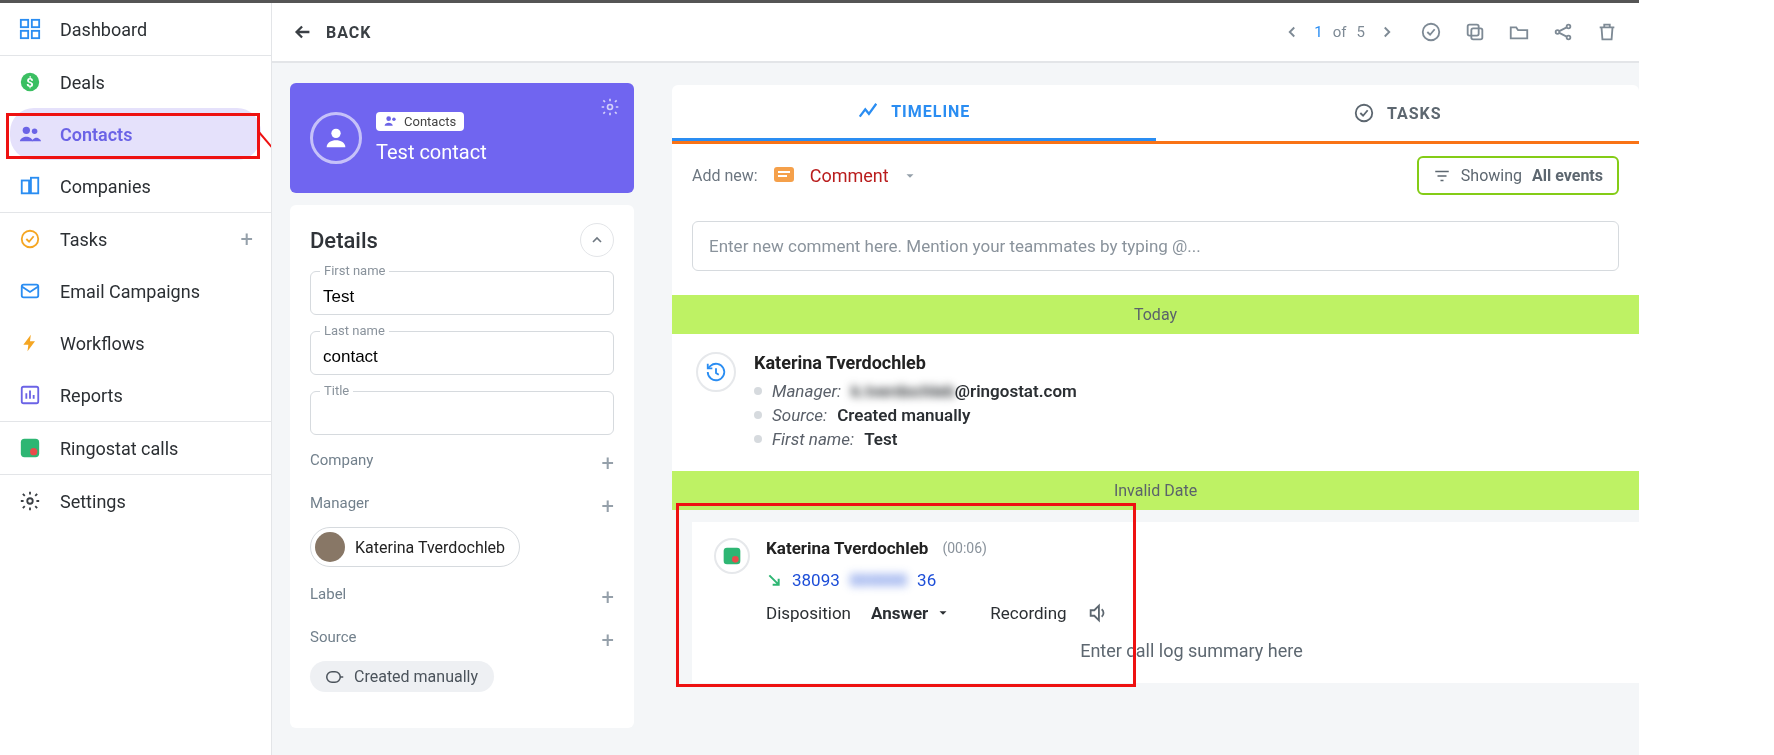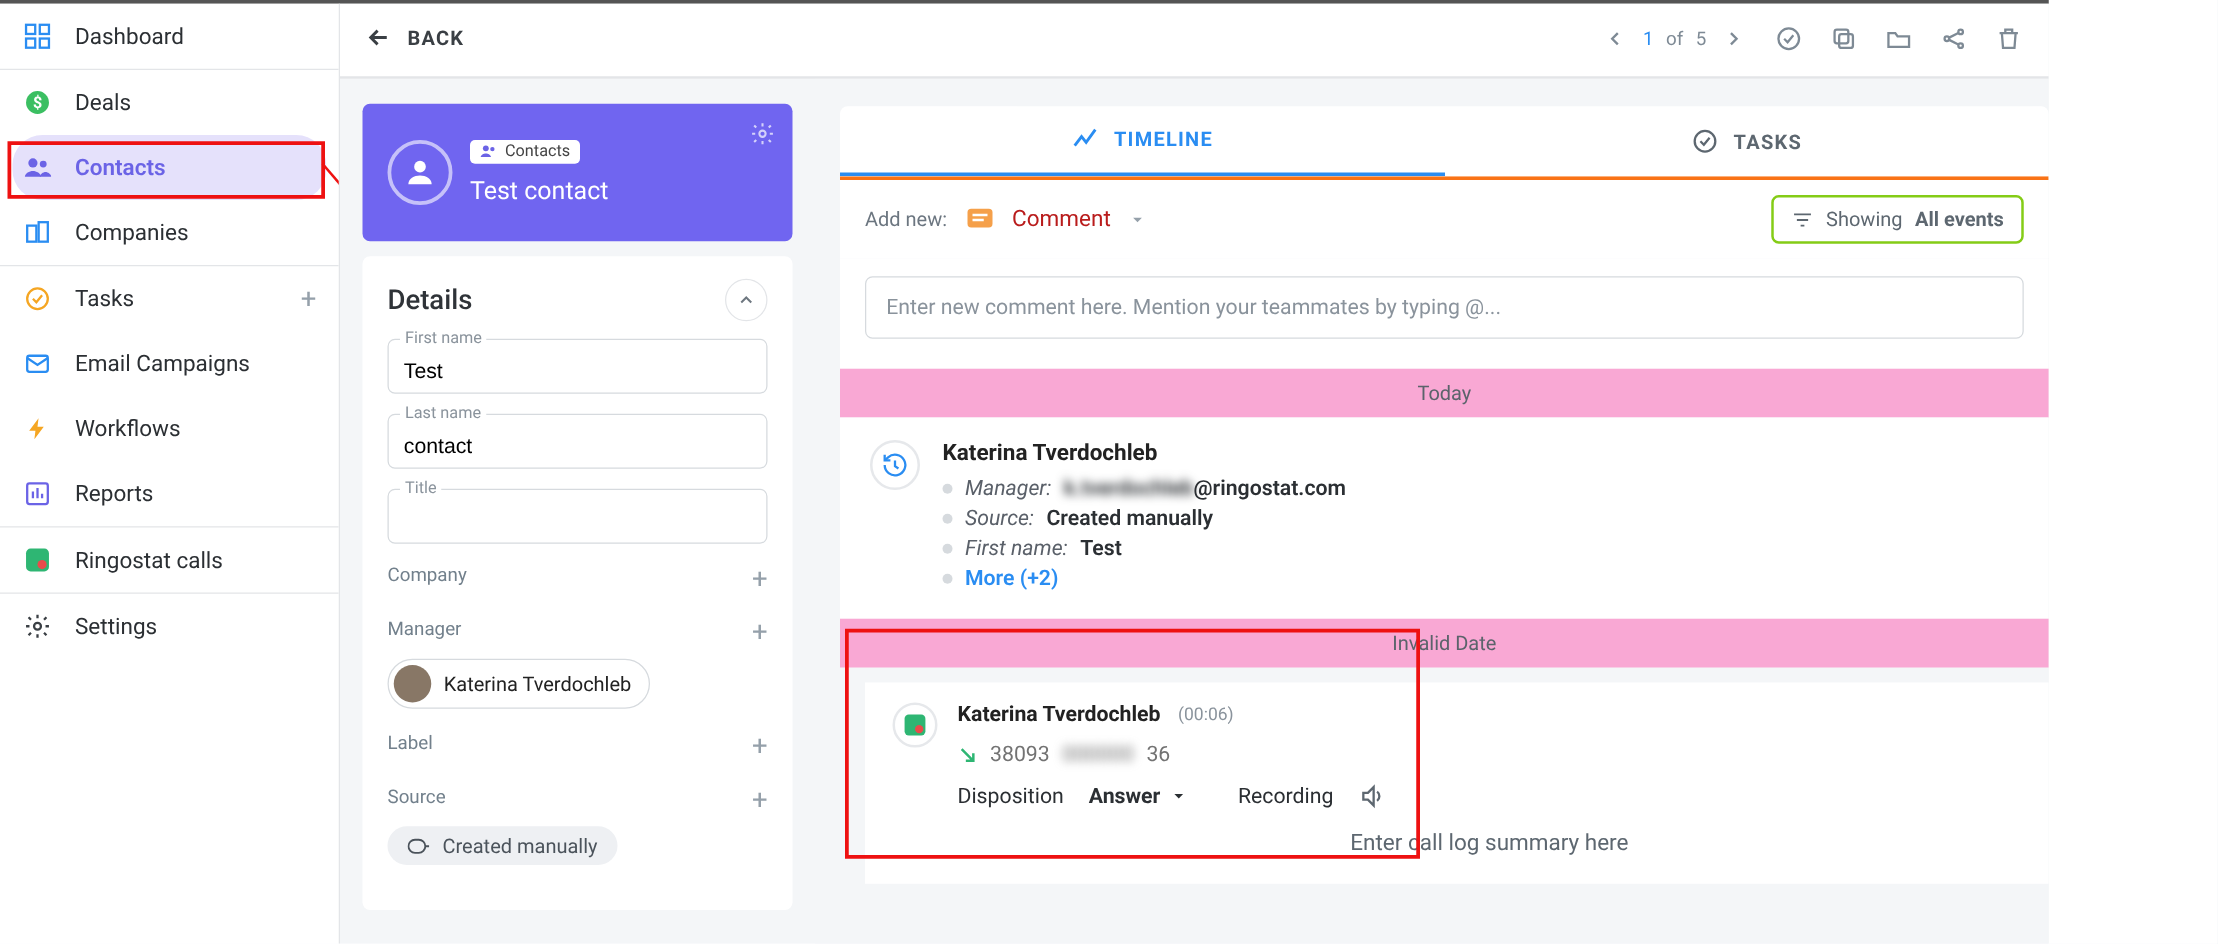--- a/index.html
+++ b/index.html
@@ -8,21 +8,21 @@
   
   .sidebar { width:272px; border-right:1px solid #e3e5e8; background:#fff; overflow:hidden; flex:0 0 272px;}
   .side-item { display:flex; align-items:center; height:52px; padding:0 18px; font-size:18px; color:#2b2f33; cursor:pointer; }
   .side-item .ic { width:24px; height:24px; margin-right:18px; display:flex; align-items:center; justify-content:center;}
   .side-item.active { background:#e5e1fb; color:#6b63e6; font-weight:600; border-radius:24px; margin:0 10px; padding:0 8px;}
   .side-item .plus { margin-left:auto; color:#95a0aa; font-size:22px; }
   .side-sep { height:1px; background:#e3e5e8; margin:0; }
   .red-box { position:absolute; border:3px solid #e11; pointer-events:none; }
   
   .middle { display:flex; flex-direction:column; flex:1; overflow:hidden; background:#f4f6f8;}
-  .topbar { height:60px; background:#fff; border-bottom:2px solid #e3e5e8; display:flex; align-items:flex-start; padding:16px 20px;}
+  .topbar { height:60px; background:#fff; border-bottom:2px solid #e3e5e8; display:flex; align-items:center; padding:0 20px;}
   .back { display:flex; align-items:center; gap:12px; font-weight:700; letter-spacing:1px; color:#3a3f44; cursor:pointer;}
   .top-right { margin-left:auto; display:flex; align-items:center; gap:20px; color:#7e8a95;}
   .ticn { width:24px; height:24px; display:flex; align-items:center; justify-content:center;}
   .pager { display:flex; align-items:center; gap:10px; font-size:15px;}
   .body { display:flex; flex:1; overflow:hidden;}
   .detail-col { width:380px; padding:20px 18px 0 18px; display:flex; flex-direction:column; gap:12px;}
   .contact-card { background:#7065f0; color:#fff; border-radius:6px; padding:20px; display:flex; align-items:center; gap:14px; position:relative; height:110px;}
   .contact-card .av { width:52px; height:52px; border:3px solid rgba(255,255,255,.6); border-radius:50%; display:flex; align-items:center; justify-content:center;}
   .cc-chip { background:#fff; color:#444; font-size:13px; padding:2px 8px; border-radius:4px; display:inline-flex; align-items:center; gap:6px;}
   .cc-title { font-size:20px; margin-top:8px; font-weight:400;}
@@ -43,37 +43,37 @@
   
   .tl-col { flex:1; display:flex; flex-direction:column; background:#f4f6f8; }
   .tabs { display:flex; background:#fff; border-bottom:3px solid #f97316; margin:22px 0 0 20px; border-radius:6px 6px 0 0; overflow:hidden;}
   .tab { flex:1; height:56px; display:flex; align-items:center; justify-content:center; gap:12px; font-weight:700; letter-spacing:1px; color:#5d6770; cursor:pointer;}
   .tab.active { color:#2a8df2; border-bottom:3px solid #2a8df2;}
   .addrow { display:flex; align-items:center; gap:14px; background:#fff; padding:12px 20px; margin:0 0 0 20px;}
   .addrow .lbl { color:#6c7680; }
   .filter-btn { margin-left:auto; border:2px solid #84cc16; border-radius:6px; padding:8px 14px; display:flex; align-items:center; gap:10px; color:#5d6770; background:#fff;}
   .comment-input { margin:0 0 0 20px; padding:14px 20px 24px; background:#fff;}
   .comment-input .box { width:100%; border:1px solid #d6dade; border-radius:6px; padding:14px 16px; color:#8a939c; font-size:17px; min-height:50px; background:#fff;}
-  .divider-label { text-align:center; color:#5b636b; font-size:16px; padding:10px 0; background:#f9a8d4; margin-left:20px;}
+  .divider-label { text-align:center; color:#5b636b; font-size:16px; padding:10px 0; background:#bef264; margin-left:20px;}
   .entry { background:#fff; margin-left:20px; padding:18px 24px; display:flex; gap:18px;}
   .entry .eic { width:40px; height:40px; border-radius:50%; border:2px solid #e6e8eb; display:flex; align-items:center; justify-content:center; flex:0 0 40px; color:#2a8df2;}
   .entry .econt { flex:1; }
   .entry .ename { font-weight:700; font-size:18px; margin-bottom:8px;}
   .kv { display:flex; align-items:center; gap:10px; margin:4px 0; font-size:17px;}
   .kv .bullet { width:8px; height:8px; border-radius:50%; background:#d6dade;}
   .kv .k { font-style:italic; color:#5a6069;}
   .kv .v { color:#2b2f33; font-weight:600;}
   .more-link { color:#2a8df2; font-weight:600; cursor:pointer;}
   .call-card { background:#fff; margin:12px 0 0 40px; padding:16px 22px 22px; display:flex; gap:16px; }
   .call-card .cic { width:36px; height:36px; border-radius:50%; background:#fff; border:2px solid #e6e8eb; display:flex; align-items:center; justify-content:center; flex:0 0 36px;}
   .call-card .cc-body { flex:1; }
   .call-head { display:flex; align-items:center; gap:14px;}
   .call-head .cname { font-weight:700; font-size:17px;}
   .call-head .dur { color:#8a939c; font-size:14px;}
-  .call-num { margin:12px 0; display:flex; align-items:center; gap:10px; font-size:17px; color:#737373;}
+  .call-num { margin:12px 0; display:flex; align-items:center; gap:10px; font-size:17px; color:#1d4ed8;}
   .call-row { display:flex; align-items:center; gap:20px; color:#2b2f33; font-size:17px;}
   .call-row .dd { display:flex; align-items:center; gap:8px; }
   .summary-ph { margin-top:16px; color:#5d6770; font-size:18px;text-align:center;}
   .blur { filter:blur(4px);}
   .redframe-2 { position:absolute; border:3px solid #e11; pointer-events:none;}
   svg { display:block;}
 </style>
 </head>
 <body>
 
@@ -391,24 +391,20 @@
             <div class="kv">
                 <span class="bullet"></span>
                 <span class="k">Source:</span> 
                 <span class="v">Created manually</span>
               </div>
             <div class="kv">
                 <span class="bullet"></span>
                 <span class="k">First name:</span> 
                 <span class="v">Test</span>
               </div>
-            <div class="kv">
-                <span class="bullet"></span>
-                <span class="more-link">More (+2)</span>
-              </div>
           </div>
         </div>
         <div class="divider-label">Invalid Date</div>
 
         <div class="call-card">
           <span class="cic">
               <svg width="20" height="20" viewBox="0 0 24 24">
                 <rect x="2" y="2" width="20" height="20" rx="4" fill="#2eb673"></rect>
                 <circle cx="16" cy="16" r="4" fill="#e94b4b"></circle>
               </svg>

